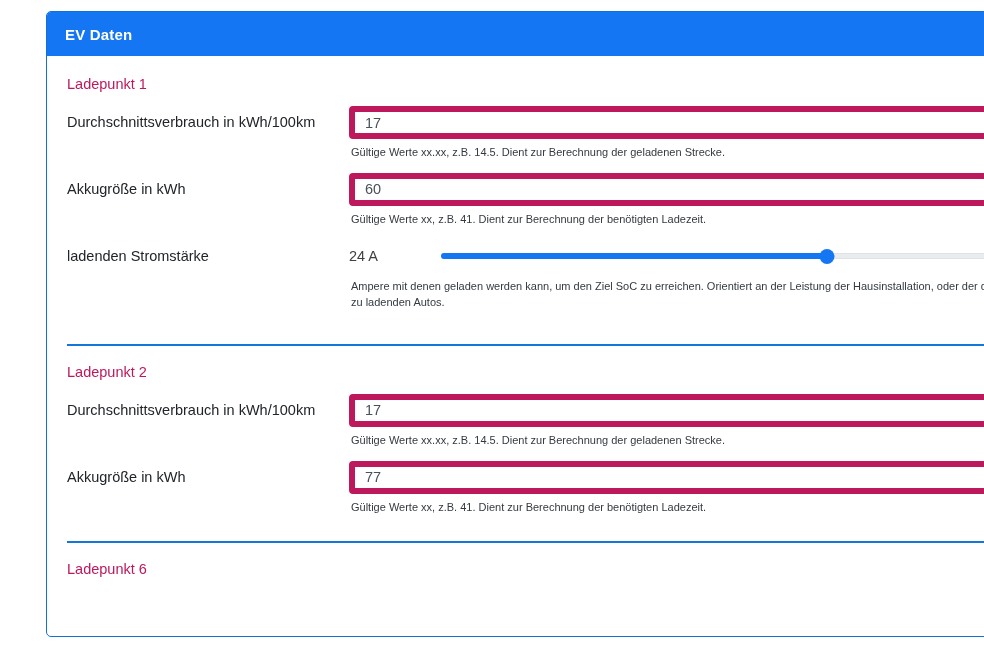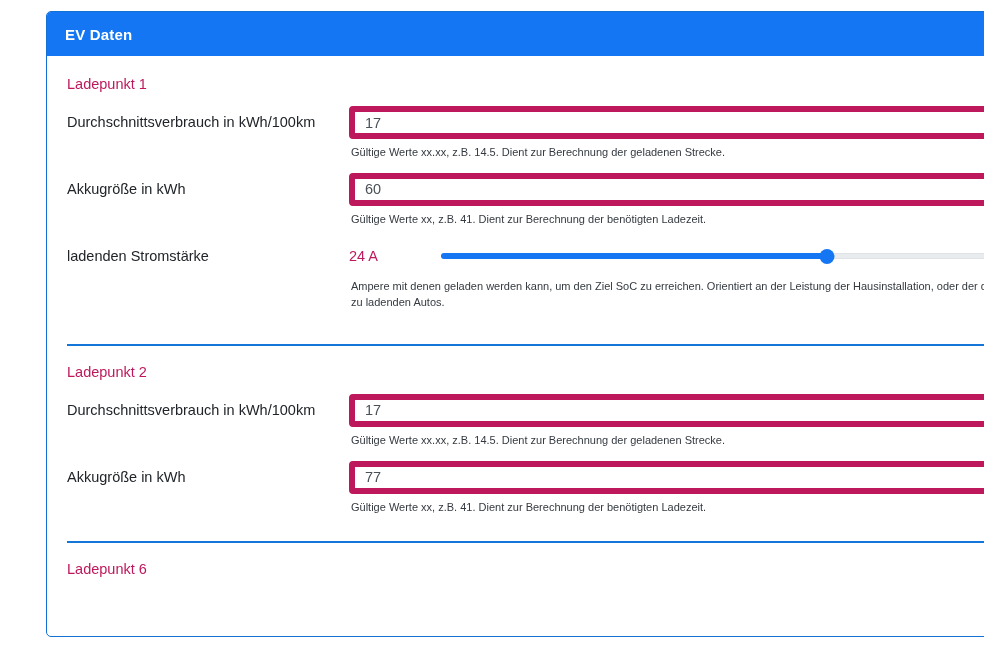--- a/index.html
+++ b/index.html
@@ -145,21 +145,21 @@
   
   .slider-row {
     display: flex;
     align-items: center;
     height: 33px;
   }
   .slider-value {
     width: 92px;
     flex: 0 0 92px;
     font-size: 14.5px;
-    color: #be185d;
+    color: #404040;
   }
   .slider-wrap {
     position: relative;
     flex: 1 1 auto;
     height: 16px;
     display: flex;
     align-items: center;
   }
   .slider-track {
     position: absolute;

